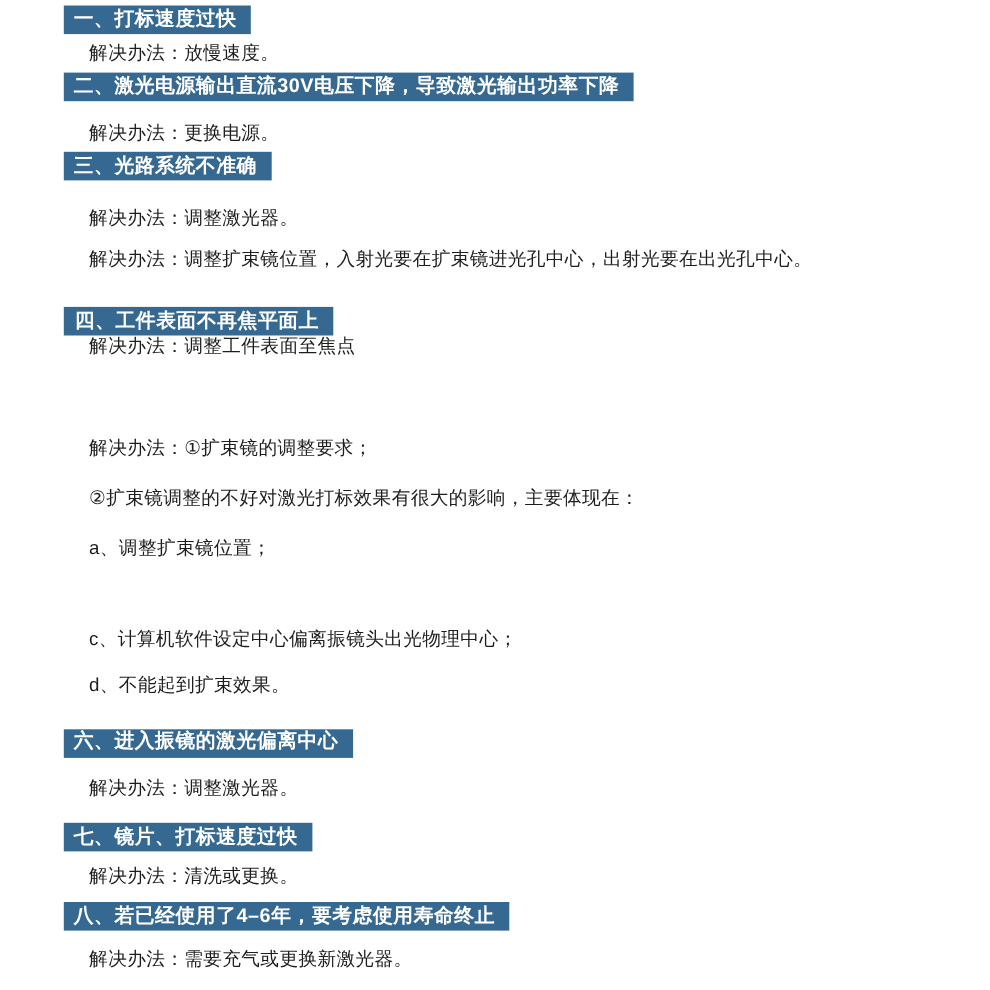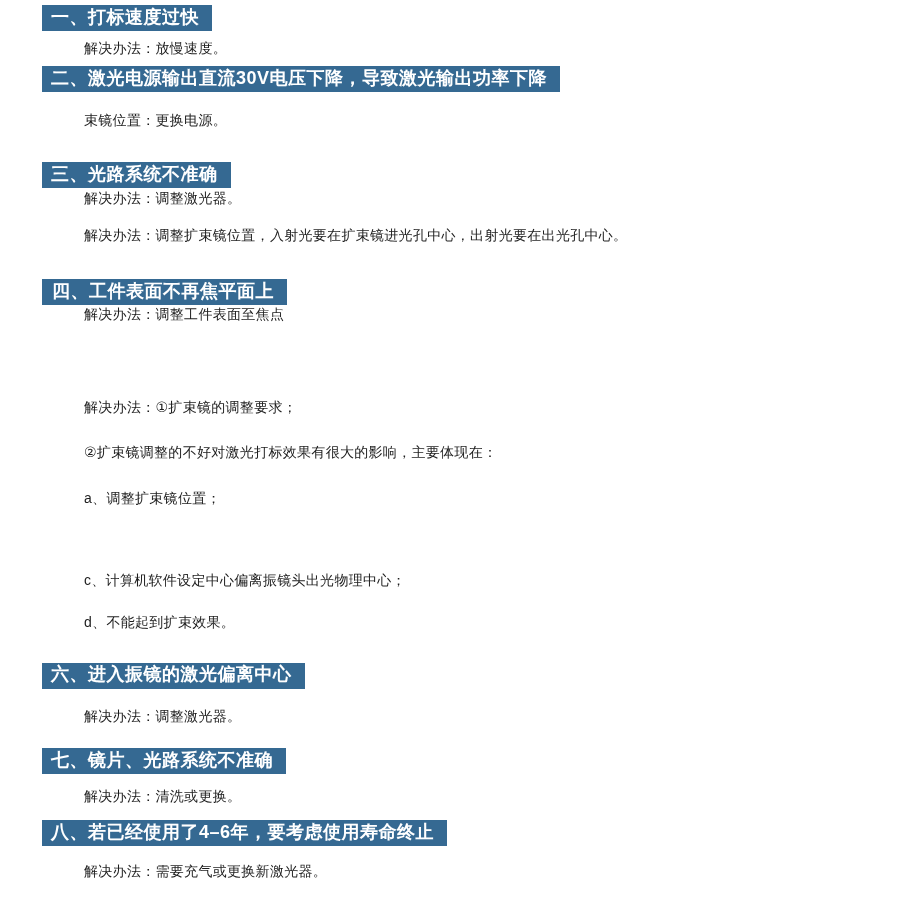--- a/index.html
+++ b/index.html
@@ -12,70 +12,71 @@
   body{
     background:var(--page-bg);
     font-family:"Liberation Sans","DejaVu Sans",sans-serif;
   }
   .page{
     position:relative;
     width:844px;
     height:900px;
     background:var(--page-bg);
     overflow:hidden;
+    margin-left:16px;
   }
   .section-heading{
     position:absolute;
     left:42px;
     display:inline-block;
     background:var(--header-bg);
     color:var(--header-fg);
     font-size:18px;
     font-weight:bold;
     line-height:19px;
     padding:3px 13px 4px 9px;
     letter-spacing:0.5px;
     white-space:nowrap;
   }
   .body-line{
     position:absolute;
-    left:84px;
+    left:65px;
     color:var(--body-fg);
-    font-size:14px;
+    font-size:17px;
     line-height:21px;
     white-space:nowrap;
     letter-spacing:0.3px;
   }
 </style>
 </head>
 <body>
 
 <div class="page">
 
   <div class="section-heading" style="top:5px;">一、打标速度过快</div>
   <div class="body-line" style="top:38px;">解决办法：放慢速度。</div>
 
   <div class="section-heading" style="top:66px;">二、激光电源输出直流30V电压下降，导致激光输出功率下降</div>
-  <div class="body-line" style="top:110px;">束镜位置：更换电源。</div>
+  <div class="body-line" style="top:110px;">解决办法：更换电源。</div>
 
-  <div class="section-heading" style="top:162px;">三、光路系统不准确</div>
+  <div class="section-heading" style="top:138px;">三、光路系统不准确</div>
   <div class="body-line" style="top:188px;">解决办法：调整激光器。</div>
   <div class="body-line" style="top:225px;">解决办法：调整扩束镜位置，入射光要在扩束镜进光孔中心，出射光要在出光孔中心。</div>
 
   <div class="section-heading" style="top:279px;padding-left:10px;">四、工件表面不再焦平面上</div>
   <div class="body-line" style="top:304px;">解决办法：调整工件表面至焦点</div>
 
   <div class="body-line" style="top:397px;">解决办法：①扩束镜的调整要求；</div>
   <div class="body-line" style="top:442px;">②扩束镜调整的不好对激光打标效果有很大的影响，主要体现在：</div>
   <div class="body-line" style="top:488px;">a、调整扩束镜位置；</div>
   <div class="body-line" style="top:570px;">c、计算机软件设定中心偏离振镜头出光物理中心；</div>
   <div class="body-line" style="top:612px;">d、不能起到扩束效果。</div>
 
   <div class="section-heading" style="top:663px;font-family:Liberation Mono, monospace;">六、进入振镜的激光偏离中心</div>
   <div class="body-line" style="top:706px;">解决办法：调整激光器。</div>
 
-  <div class="section-heading" style="top:748px;">七、镜片、光路系统不准确</div>
+  <div class="section-heading" style="top:748px;">七、镜片、打标速度过快</div>
   <div class="body-line" style="top:786px;">解决办法：清洗或更换。</div>
 
   <div class="section-heading" style="top:820px;">八、若已经使用了4–6年，要考虑使用寿命终止</div>
   <div class="body-line" style="top:861px;">解决办法：需要充气或更换新激光器。</div>
 
 </div>
 
 </body></html>

